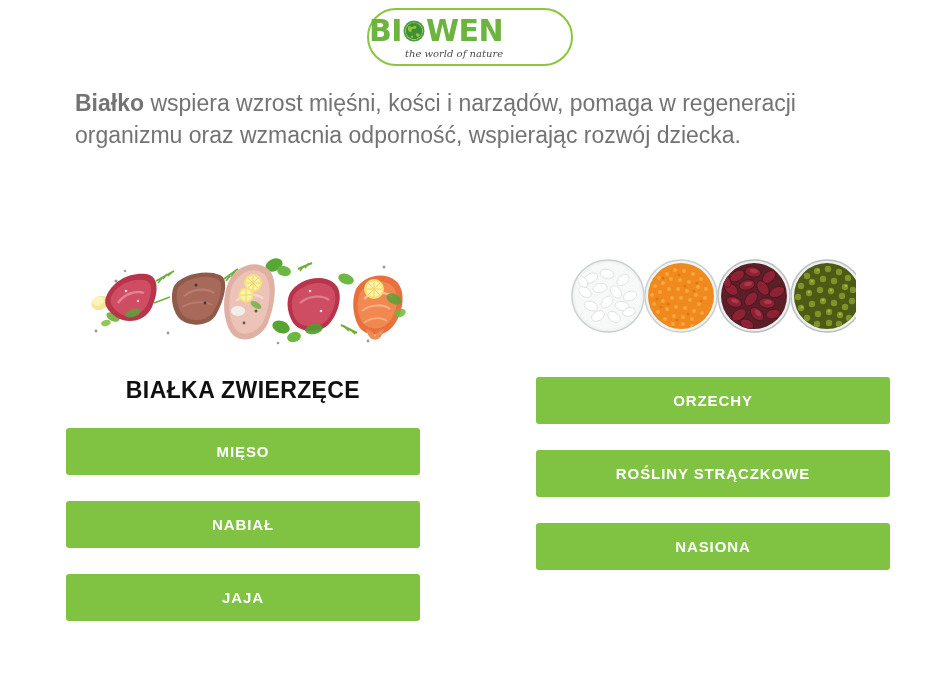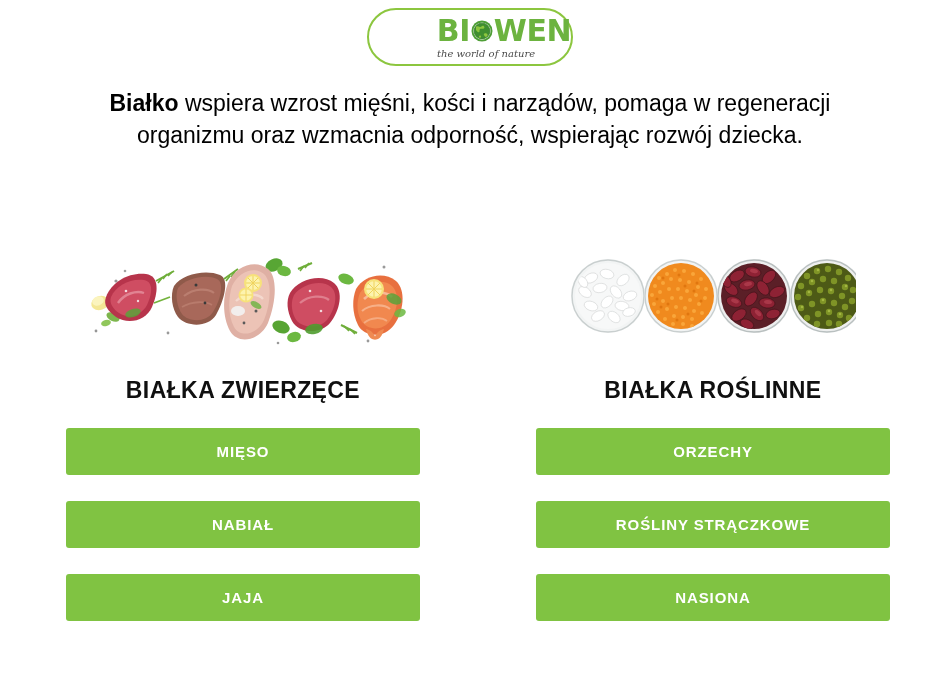--- a/index.html
+++ b/index.html
@@ -24,21 +24,21 @@
     justify-content: center;
     padding-top: 8px;
   }
   .logo-frame {
     width: 206px;
     height: 58px;
     border: 2.5px solid #8cc63f;
     border-radius: 29px;
     display: flex;
     flex-direction: column;
-    align-items: flex-end;
+    align-items: flex-start;
     justify-content: center;
     box-sizing: border-box;
     background: #ffffff;
   }
   .logo-word {
     display: flex;
     align-items: center;
     justify-content: center;
     line-height: 1;
     margin-top: 1px;
@@ -76,24 +76,23 @@
     font-size: 10px;
     color: #4a4a4a;
     padding: 0 7px;
     white-space: nowrap;
   }
 
   
   .intro {
     margin: 22px auto 0 auto;
     width: 790px;
-    text-align: center;
     font-size: 23px;
     line-height: 1.38;
-    color: #000000;
+    color: #737373;
     font-weight: 400;
   }
   .intro b {
     font-weight: bold;
   }
 
   
   .columns {
     position: absolute;
     top: 238px;
@@ -483,21 +482,20 @@
             <circle cx="238" cy="36" r="1.3"></circle>
               <circle cx="252" cy="44" r="1.3"></circle>
               <circle cx="269" cy="58" r="1.3"></circle>
             <circle cx="275" cy="30" r="1.3"></circle>
               <circle cx="231" cy="51" r="1.3"></circle>
               <circle cx="258" cy="55" r="1.3"></circle>
           </g>
         </g>
       </svg>
     </div>
-    <div class="col-title">BIAŁKA ROŚLINNE</div>
     <div class="pill-list">
       <button class="pill">ORZECHY</button>
       <button class="pill">ROŚLINY STRĄCZKOWE</button>
       <button class="pill">NASIONA</button>
     </div>
   </div>
 
 </div>
 
 </body></html>

